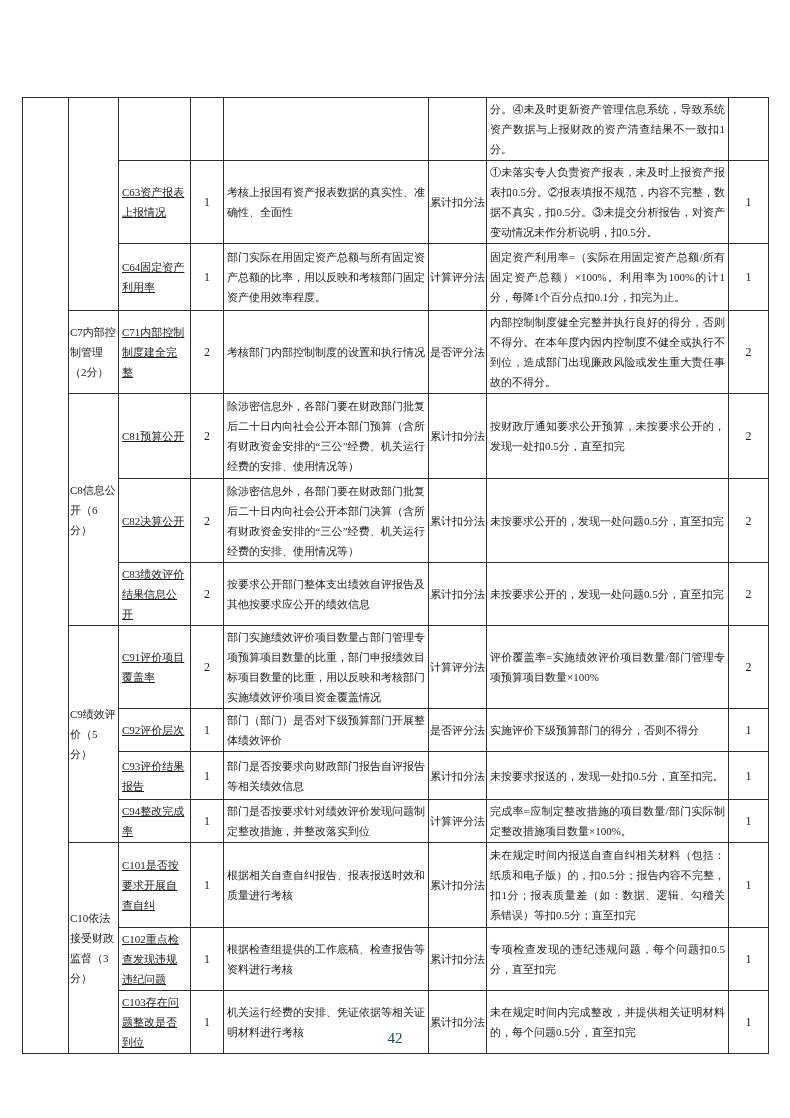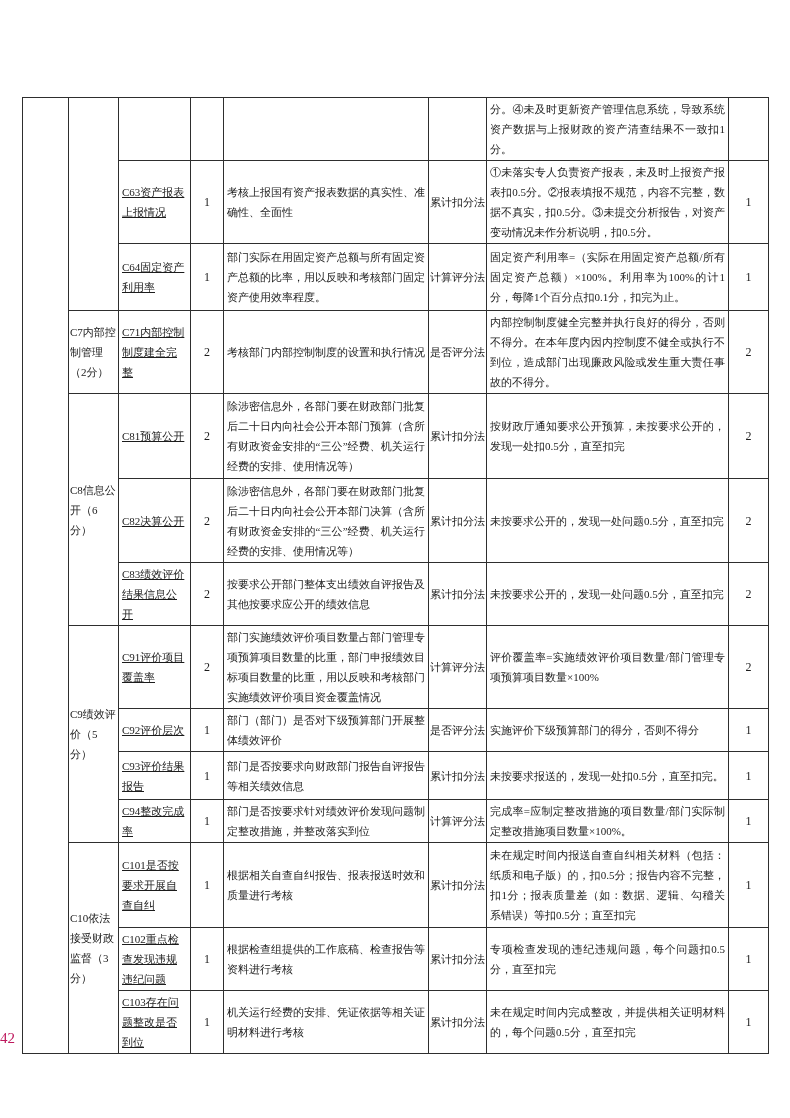--- a/index.html
+++ b/index.html
@@ -25,21 +25,21 @@
   td.c-side{padding:0;}
   td.c-cat{text-align:left;padding:1px 1px;}
   td.c-item{text-align:left;text-decoration:underline;}
   td.c-score{text-align:center;font-size:12px;}
   td.c-desc{text-align:justify;}
   td.c-method{text-align:center;padding:1px 0;margin-left:41px;}
   td.c-crit{text-align:justify;}
   td.c-final{text-align:center;font-size:12px;}
   .page-number{
     position:absolute;left:0;right:0;top:1030px;
-    text-align:left;font-size:15px;color:#be185d;
+    text-align:center;font-size:15px;color:#0c4a6e;
   }
 </style>
 </head>
 <body>
 
 <div class="page">
 
   <table class="eval">
     <colgroup>
       <col style="width:46px">

